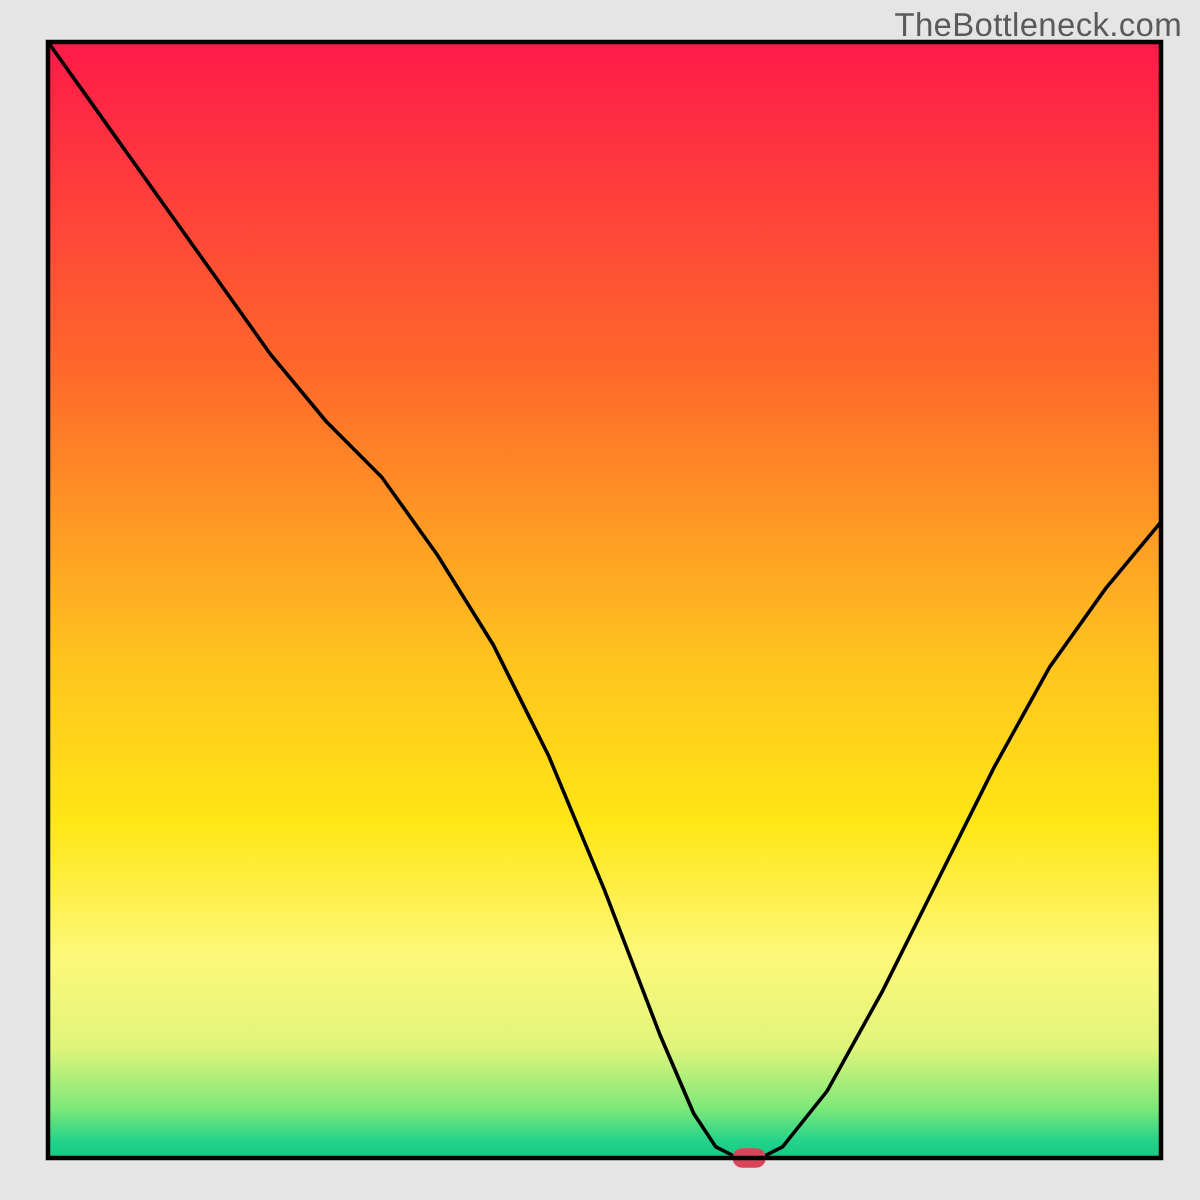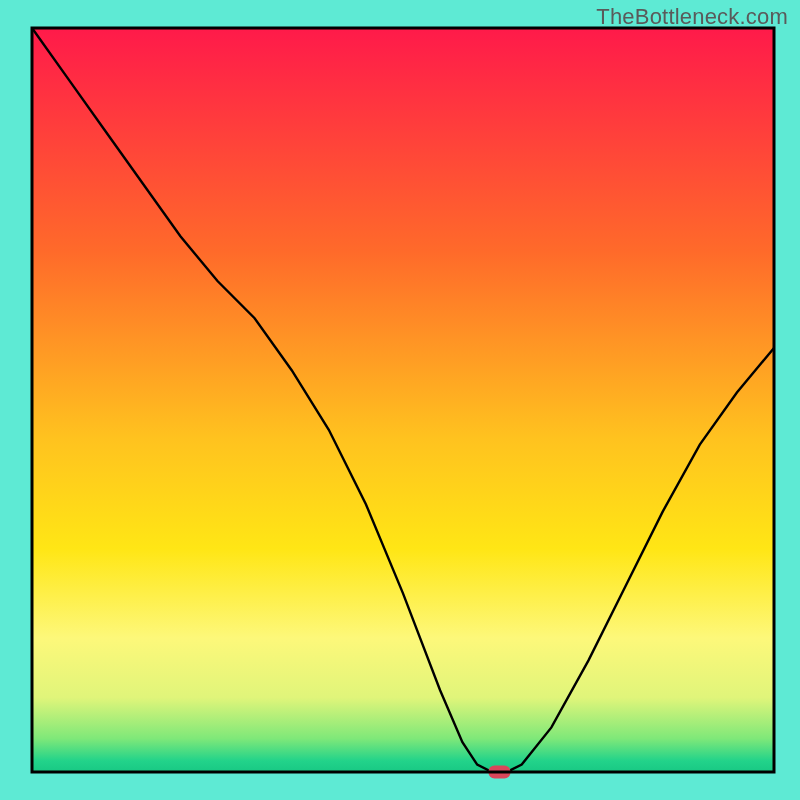--- a/index.html
+++ b/index.html
@@ -7,21 +7,21 @@
     padding: 0;
     width: 800px;
     height: 800px;
     background: #000;
     font-family: Arial, Helvetica, sans-serif;
   }
   .frame {
     position: relative;
     width: 800px;
     height: 800px;
-    background: #5eead4;
+    background: #e5e5e5;
   }
   .watermark {
     position: absolute;
     top: 4px;
     right: 12px;
     color: #5a5a5a;
     font-size: 22px;
     letter-spacing: 0.2px;
     font-weight: 400;
   }

